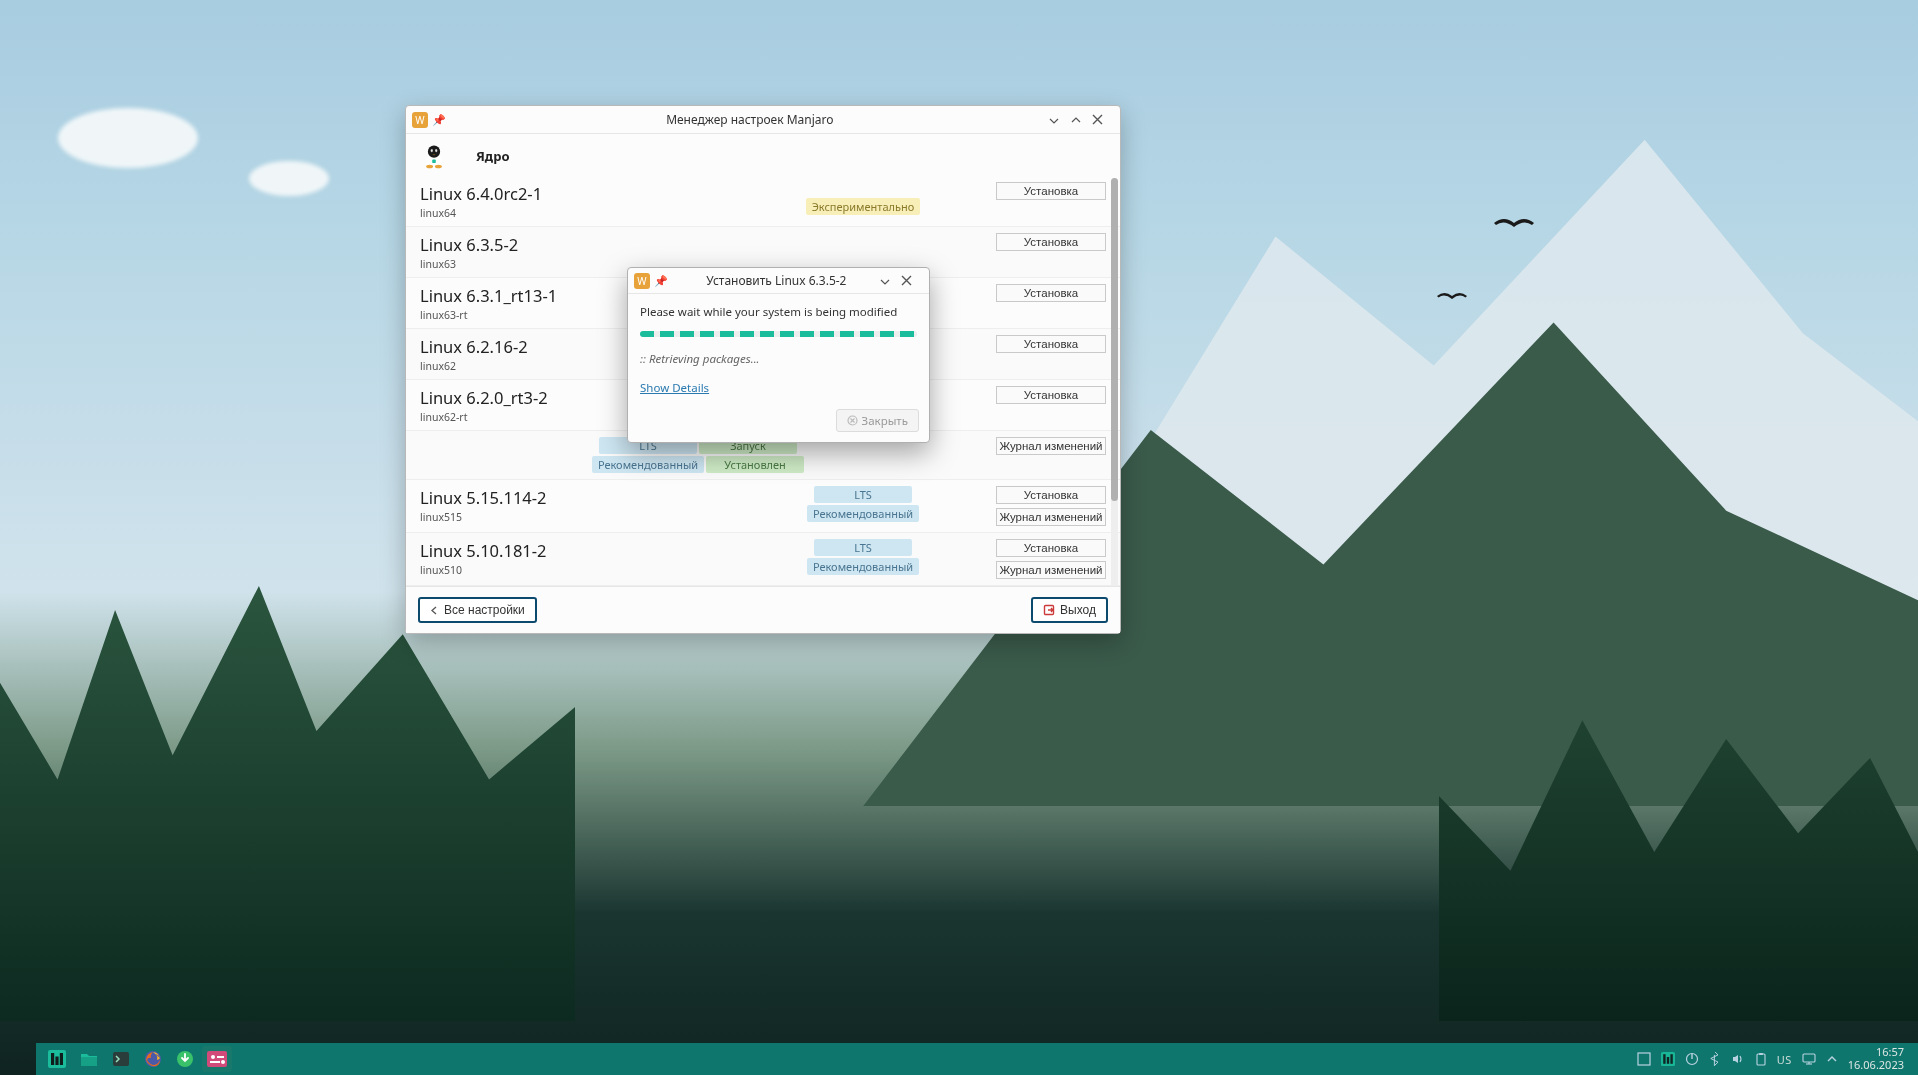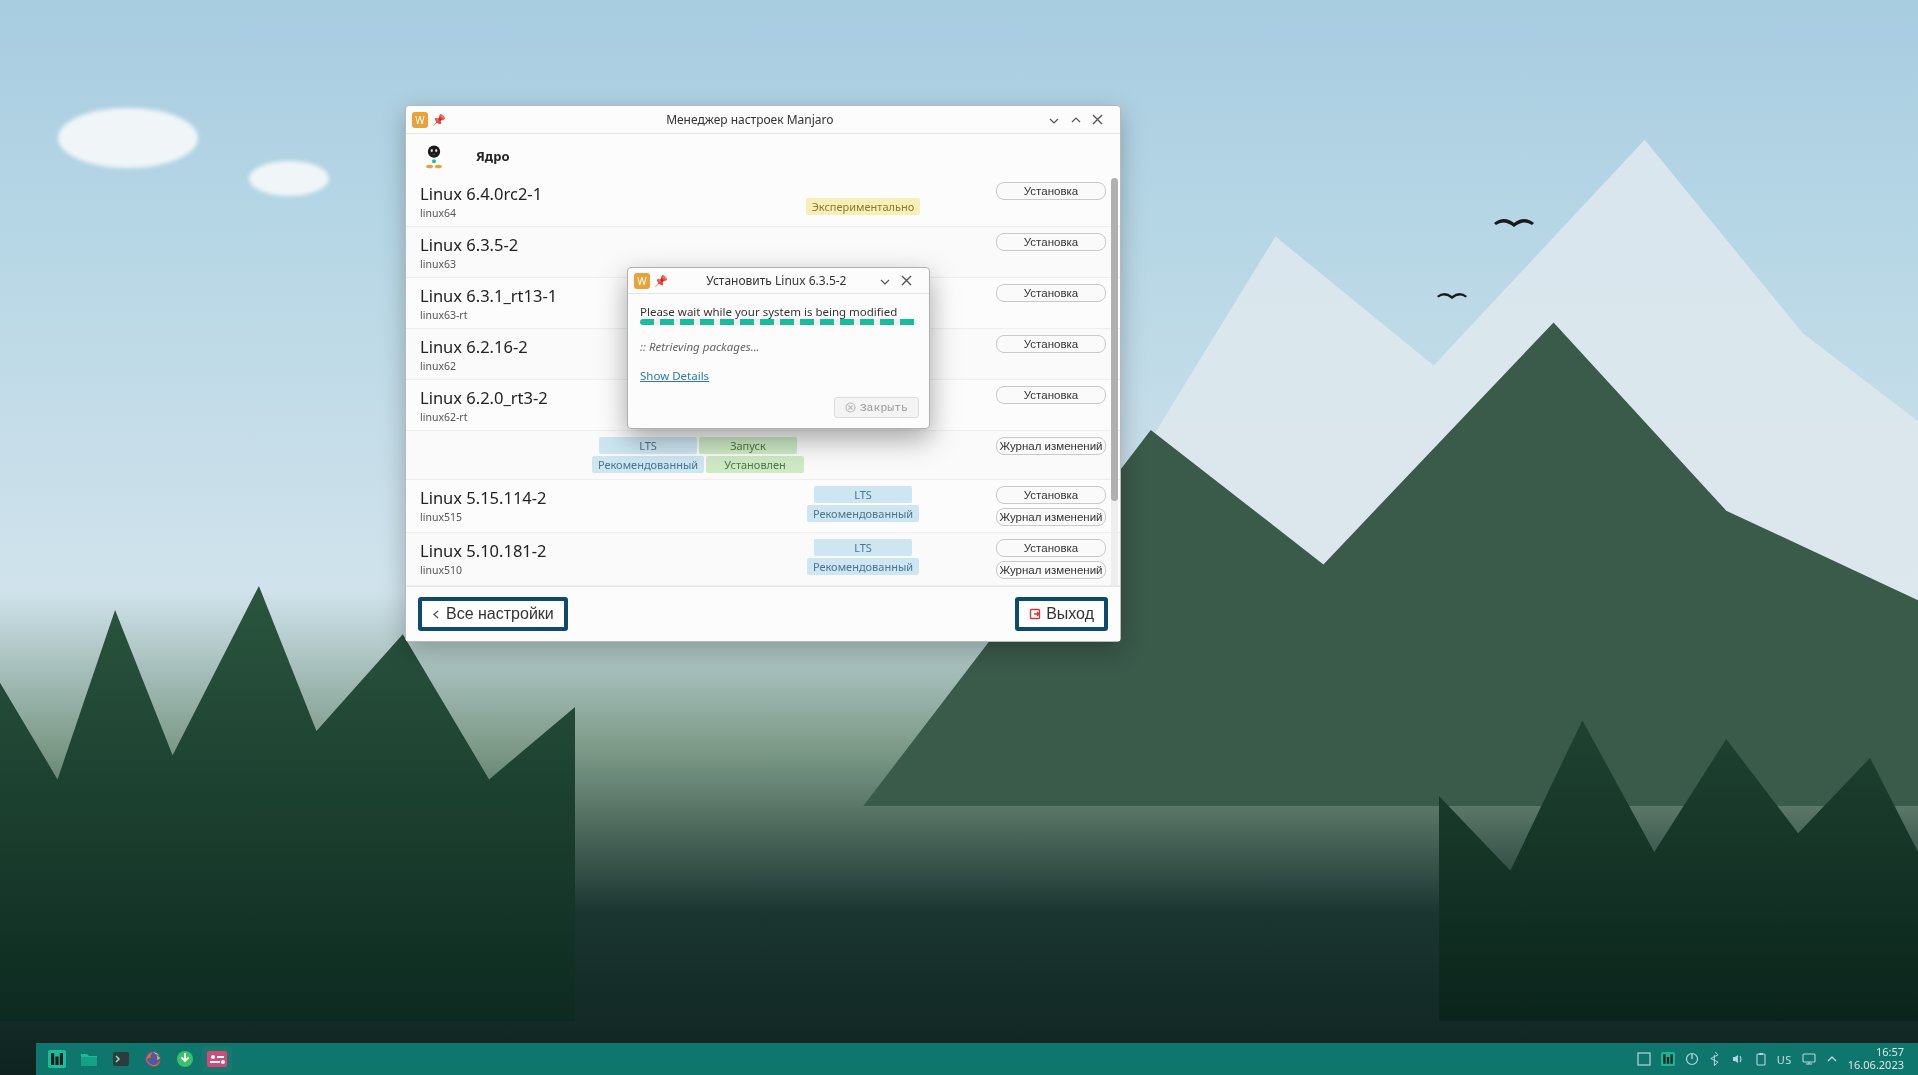--- a/index.html
+++ b/index.html
@@ -59,43 +59,43 @@
   .k-pkg { font-size:10.5px; color:#555; margin-top:1px; }
   .k-badges { flex:1; display:flex; flex-direction:column; gap:2px; align-items:center; justify-content:center; }
   .k-badges-row { display:flex; gap:2px; }
   .badge { display:inline-block; min-width:98px; text-align:center; font-size:11px; padding:1px 6px; border-radius:2px; }
   .badge.exp { background:#f8efb8; color:#8a7a2a;margin-top:16px; }
   .badge.lts { background:#cde6f2; color:#4a7590; }
   .badge.rec { background:#cde6f2; color:#4a7590; }
   .badge.run { background:#cdeac5; color:#4a7a45; }
   .badge.inst{ background:#cdeac5; color:#4a7a45; }
   .k-actions { flex:0 0 130px; display:flex; flex-direction:column; gap:4px; align-items:flex-end; }
-  .btn { background:#fafafa; border:1px solid #c9c9c9; border-radius:8px; font-size:11.5px; color:#333; padding:2px 0; width:110px; text-align:center; cursor:pointer; }
+  .btn { background:#fafafa; border:1px solid #c9c9c9; border-radius:0; font-size:11.5px; color:#333; padding:2px 0; width:110px; text-align:center; cursor:pointer; }
 
   .window-footer { display:flex; justify-content:space-between; padding:10px 12px; border-top:1px solid #e6e6e6; background:#fcfcfc; }
-  .btn-footer { display:inline-flex; align-items:center; gap:5px; background:#fff; border:4px solid #0c4a6e; border-radius:3px; font-size:16px; color:#333; padding:4px 10px; cursor:pointer; }
+  .btn-footer { display:inline-flex; align-items:center; gap:5px; background:#fff; border:2px solid #0c4a6e; border-radius:3px; font-size:12px; color:#333; padding:4px 10px; cursor:pointer; }
   .btn-footer.exit .ic { color:#cc3b3b; font-weight:bold; }
 
   
   .dialog {
     position:absolute; left:627px; top:267px; width:303px;
     background:#fcfcfc; border:1px solid #b0b0b0; border-radius:4px;
     box-shadow:0 10px 28px rgba(0,0,0,.35);
     display:flex; flex-direction:column;
   }
   .dialog .titlebar { height:26px; }
   .dialog .body { padding:10px 12px 8px; font-size:11.5px; color:#333; }
-  .dialog .msg { margin-bottom:0; }
+  .dialog .msg { margin-bottom:12px; }
   .progress { height:6px; width:100%; background:#eee; border-radius:3px; overflow:hidden; margin-bottom:14px;
     background-image: repeating-linear-gradient(90deg,#1abc9c 0 14px, transparent 14px 20px);
     background-size:auto; }
   .status { font-style:italic; color:#666; margin-bottom:14px; }
   .link { color:#2a7ab0; cursor:pointer; text-decoration:underline; }
   .dialog .actions { display:flex; justify-content:flex-end; padding:6px 10px 10px; }
-  .btn-disabled { display:inline-flex; align-items:center; gap:4px; background:#f4f4f4; border:1px solid #dcdcdc; color:#999; font-size:11.5px; padding:3px 10px; border-radius:3px; cursor:not-allowed;font-family:Liberation Mono, monospace; }
+  .btn-disabled { display:inline-flex; align-items:center; gap:4px; background:#f4f4f4; border:1px solid #dcdcdc; color:#999; font-size:11.5px; padding:3px 10px; border-radius:3px; cursor:not-allowed; }
   .btn-disabled .ic { color:#bbb; }
 
   
   .taskbar { position:absolute; left:0; right:0; bottom:0; height:32px; background:#0f766e;
     display:flex; align-items:center; padding:0 6px; color:#dce6e3; font-size:11px;margin-left:36px; }
   .taskbar .tb-btn { width:30px; height:26px; display:flex; align-items:center; justify-content:center; margin-right:2px; cursor:pointer; border-radius:3px; }
   .taskbar .tb-btn.active { background:#17786b; }
   .taskbar .spacer { flex:1; }
   .tray { display:flex; align-items:center; gap:10px; padding-right:8px; }
   .tray .tic { cursor:pointer; opacity:.9; }

